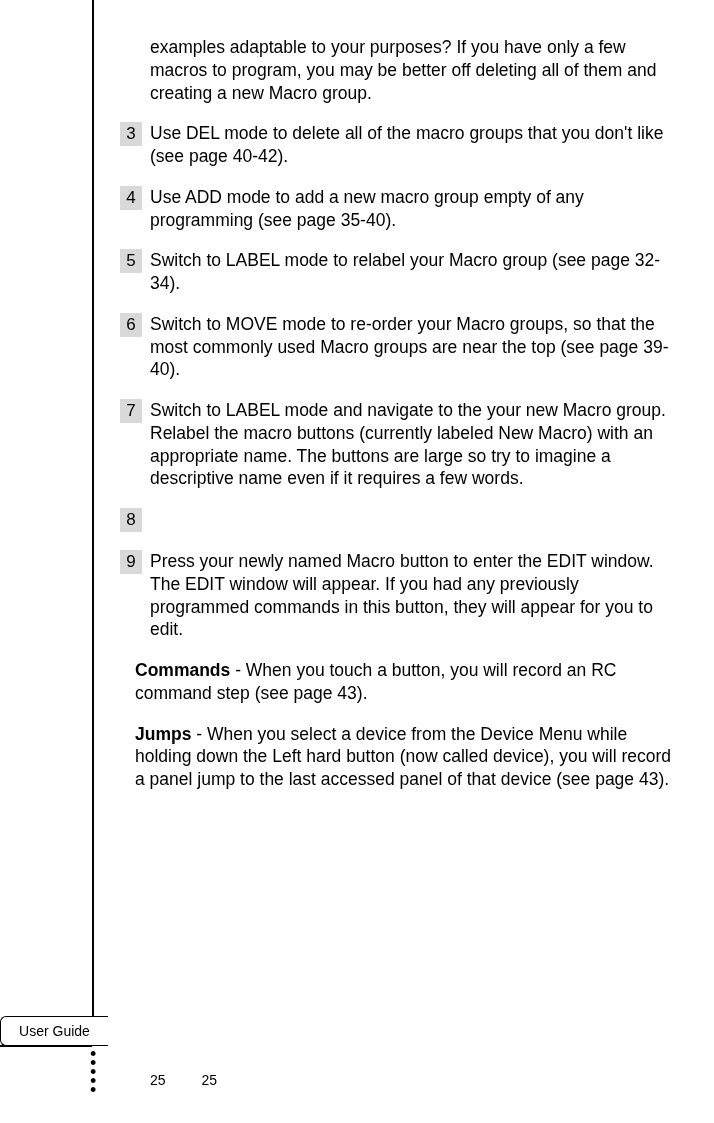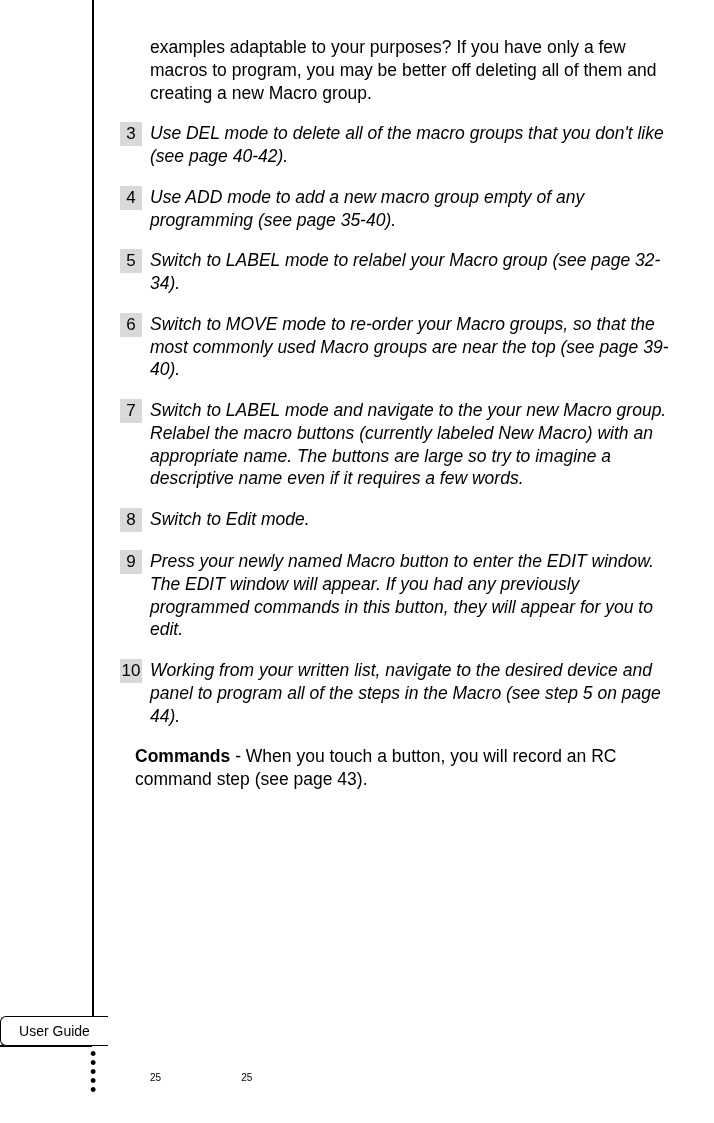--- a/index.html
+++ b/index.html
@@ -74,34 +74,33 @@
     text-align: center;
     font-size: 17px;
     padding: 1px 0;
     margin-right: 8px;
   }
   .step .num.wide {
     flex: 0 0 22px;
   }
   .step .txt {
     flex: 1;
-    font-style: italic;
   }
   .sub {
     margin-left: 15px;
     margin-bottom: 18px;
   }
   .sub .lead { font-weight: bold; }
   .pgnums {
     position: absolute;
     left: 150px;
     top: 1072px;
-    font-size: 10px;
+    font-size: 14px;
     display: flex;
-    gap: 80px;
+    gap: 36px;
     align-items: flex-end;
   }
 </style>
 </head>
 <body>
 
 <div class="page">
   <div class="vline"></div>
   <div class="hline"></div>
 
@@ -135,34 +134,32 @@
     <div class="step">
       <div class="num">6</div>
       <div class="txt">Switch to MOVE mode to re-order your Macro groups, so that the most commonly used Macro groups are near the top (see page 39-40).</div>
     </div>
     <div class="step">
       <div class="num">7</div>
       <div class="txt">Switch to LABEL mode and navigate to the your new Macro group. Relabel the macro buttons (currently labeled New Macro) with an appropriate name. The buttons are large so try to imagine a descriptive name even if it requires a few words.</div>
     </div>
     <div class="step">
       <div class="num">8</div>
-      <div class="txt">Switch to Edit mode.</div>
     </div>
     <div class="step">
       <div class="num">9</div>
       <div class="txt" style="white-space:pre-line">Press your newly named Macro button to enter the EDIT window.
 The EDIT window will appear. If you had any previously programmed commands in this button, they will appear for you to edit.</div>
     </div>
-    <div class="step">
-      <div class="num wide">10</div>
-      <div class="txt">Working from your written list, navigate to the desired device and panel to program all of the steps in the Macro (see step 5 on page 44).</div>
-    </div>
 
     <p class="sub">
       <span class="lead">Commands</span><span> - When you touch a button, you will record an RC command step (see page 43).</span>
+    </p>
+    <p class="sub">
+      <span class="lead">Jumps</span><span> - When you select a device from the Device Menu while holding down the Left hard button (now called device), you will record a panel jump to the last accessed panel of that device (see page 43).</span>
     </p>
   </div>
 
   <div class="pgnums">
     <span>25</span>
     <span>25</span>
   </div>
 </div>
 
 </body></html>

